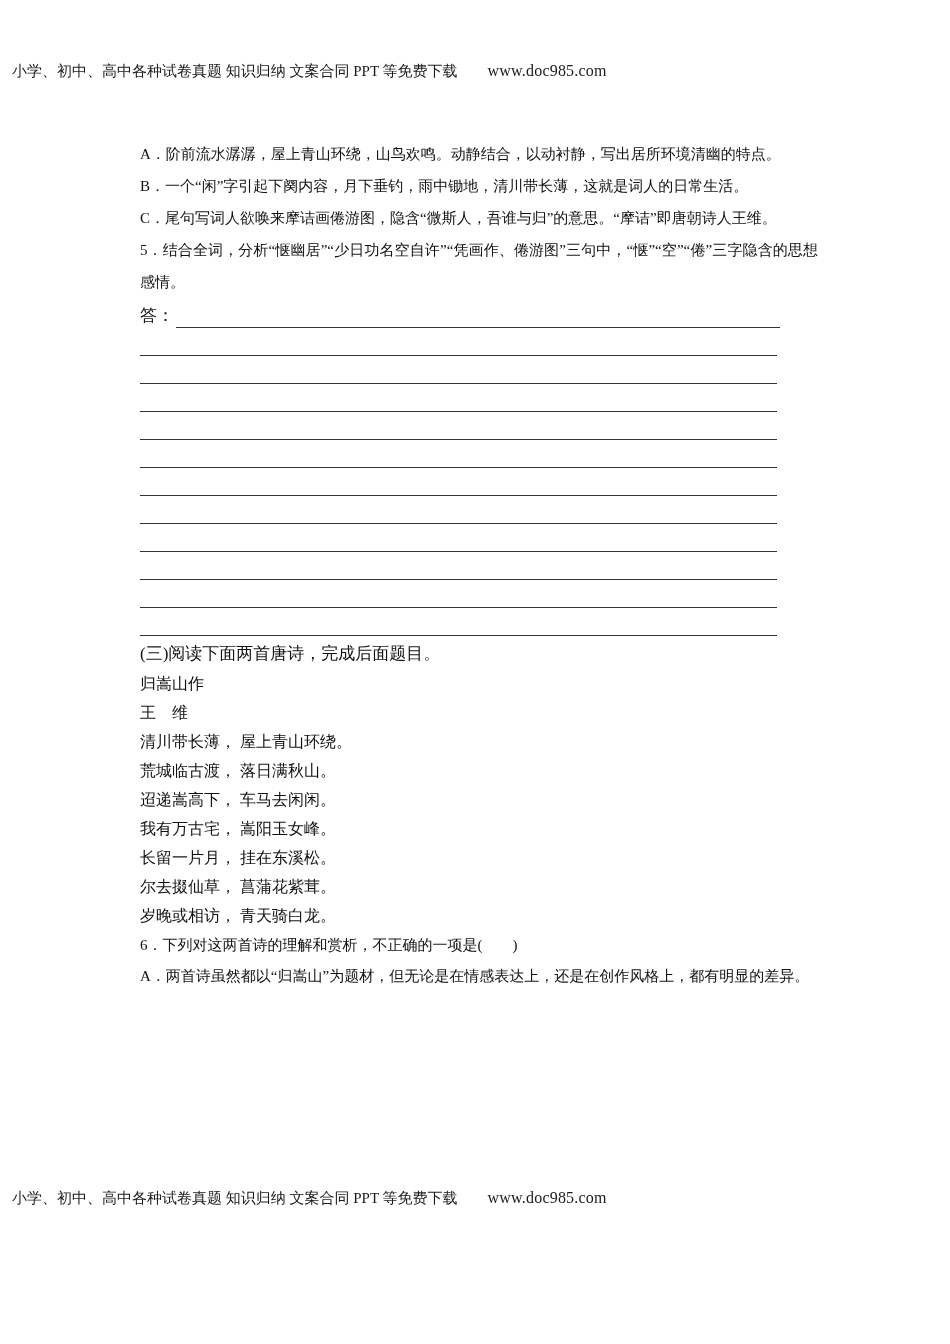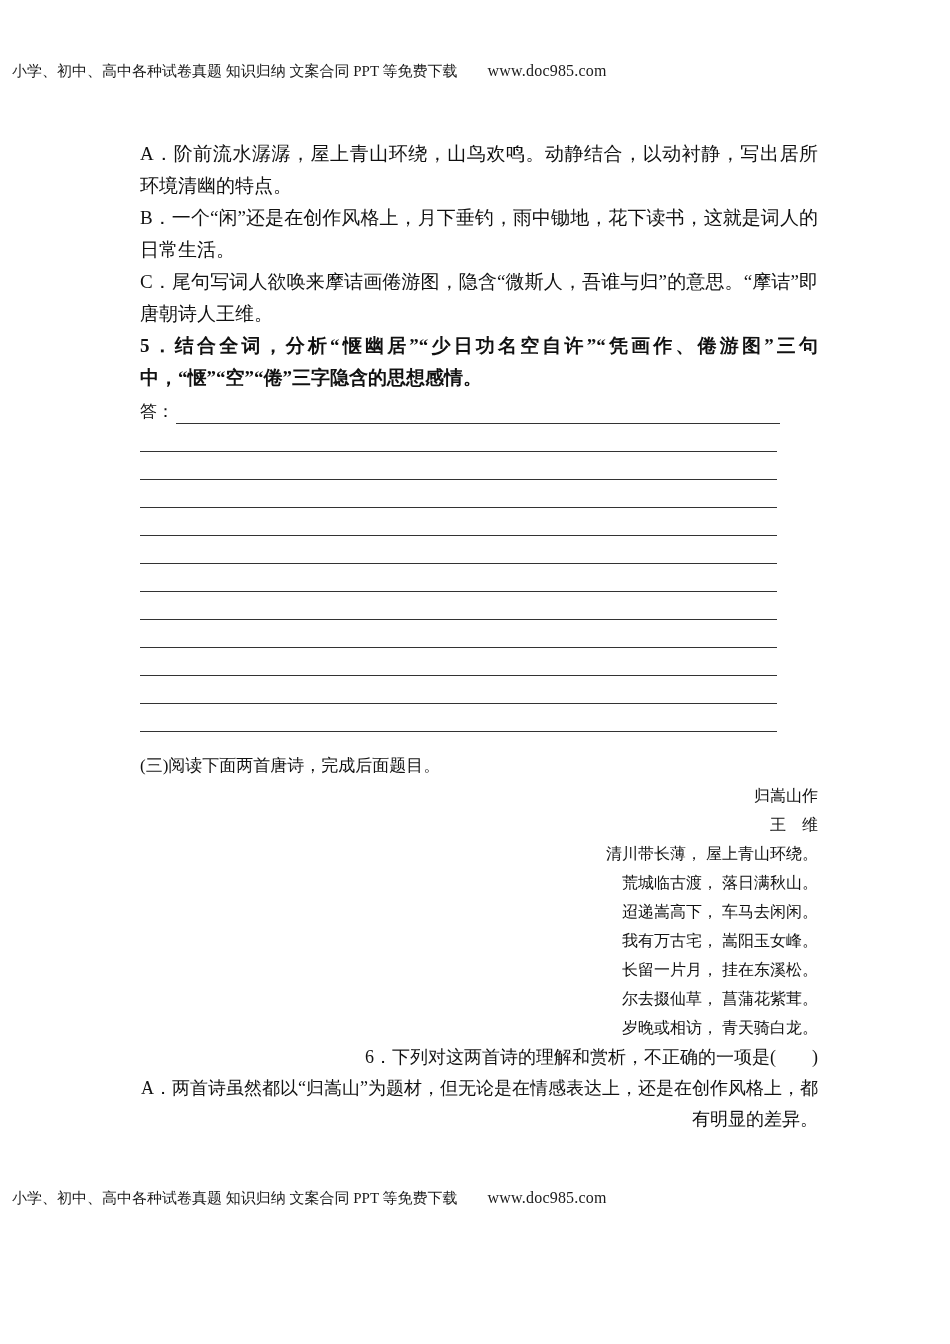--- a/index.html
+++ b/index.html
@@ -21,67 +21,67 @@
   .header { top: 62px; }
   .footer { top: 1189px; }
   .site-url { margin-left: 30px; font-size: 16px; letter-spacing: 0.2px; }
 
   .content {
     position: absolute; top: 138px; left: 140px; width: 678px;
   }
 
   p.opt, p.q {
     margin: 0;
-    font-size: 19px;
+    font-size: 15px;
     line-height: 32px;
     text-align: justify;
     text-justify: inter-ideograph;
   }
-  p.q5 { font-weight: bold; }
+  p.q5 { font-weight: normal; }
 
   .answer-block { margin-top: 2px; }
   .answer-first {
     display: flex; align-items: flex-end;
     height: 28px; font-size: 17px;
   }
   .answer-first .ans-label { flex: 0 0 auto; line-height: 24px; }
   .answer-first .ans-rule {
     flex: 0 0 auto; width: 604px; height: 24px;
     margin-left: 2px;
     border-bottom: 1px solid #333333;
   }
   .ans-line {
     width: 637px; height: 27px;
     border-bottom: 1px solid #333333;
   }
 
   .section-intro {
-    margin: 19px 0 0 0;
+    margin: 3px 0 0 0;
     font-size: 17px; line-height: 30px;
   }
 
-  .poem { text-align: right; font-size: 16px; }
+  .poem { text-align: left; font-size: 16px; }
   .poem div { line-height: 29px; }
   .poem .poem-title { font-size: 16px; }
 
-  .q6-block p { margin: 0; font-size: 18px; line-height: 31px; text-align: right; }
+  .q6-block p { margin: 0; font-size: 15px; line-height: 31px; }
 </style>
 </head>
 <body>
 
 <div class="page">
 
   <div class="header">
     <span>小学、初中、高中各种试卷真题 知识归纳 文案合同 PPT 等免费下载</span><span class="site-url">www.doc985.com</span>
   </div>
 
   <div class="content">
 
     <p class="opt">A．阶前流水潺潺，屋上青山环绕，山鸟欢鸣。动静结合，以动衬静，写出居所环境清幽的特点。</p>
-    <p class="opt">B．一个“闲”还是在创作风格上，月下垂钓，雨中锄地，花下读书，这就是词人的日常生活。</p>
+    <p class="opt">B．一个“闲”字引起下阕内容，月下垂钓，雨中锄地，清川带长薄，这就是词人的日常生活。</p>
     <p class="opt">C．尾句写词人欲唤来摩诘画倦游图，隐含“微斯人，吾谁与归”的意思。“摩诘”即唐朝诗人王维。</p>
 
     <p class="q q5">5．结合全词，分析“惬幽居”“少日功名空自许”“凭画作、倦游图”三句中，“惬”“空”“倦”三字隐含的思想感情。</p>
 
     <div class="answer-block">
       <div class="answer-first">
         <span class="ans-label">答：</span>
         <span class="ans-rule"></span>
       </div>
       <div class="ans-line"></div>

